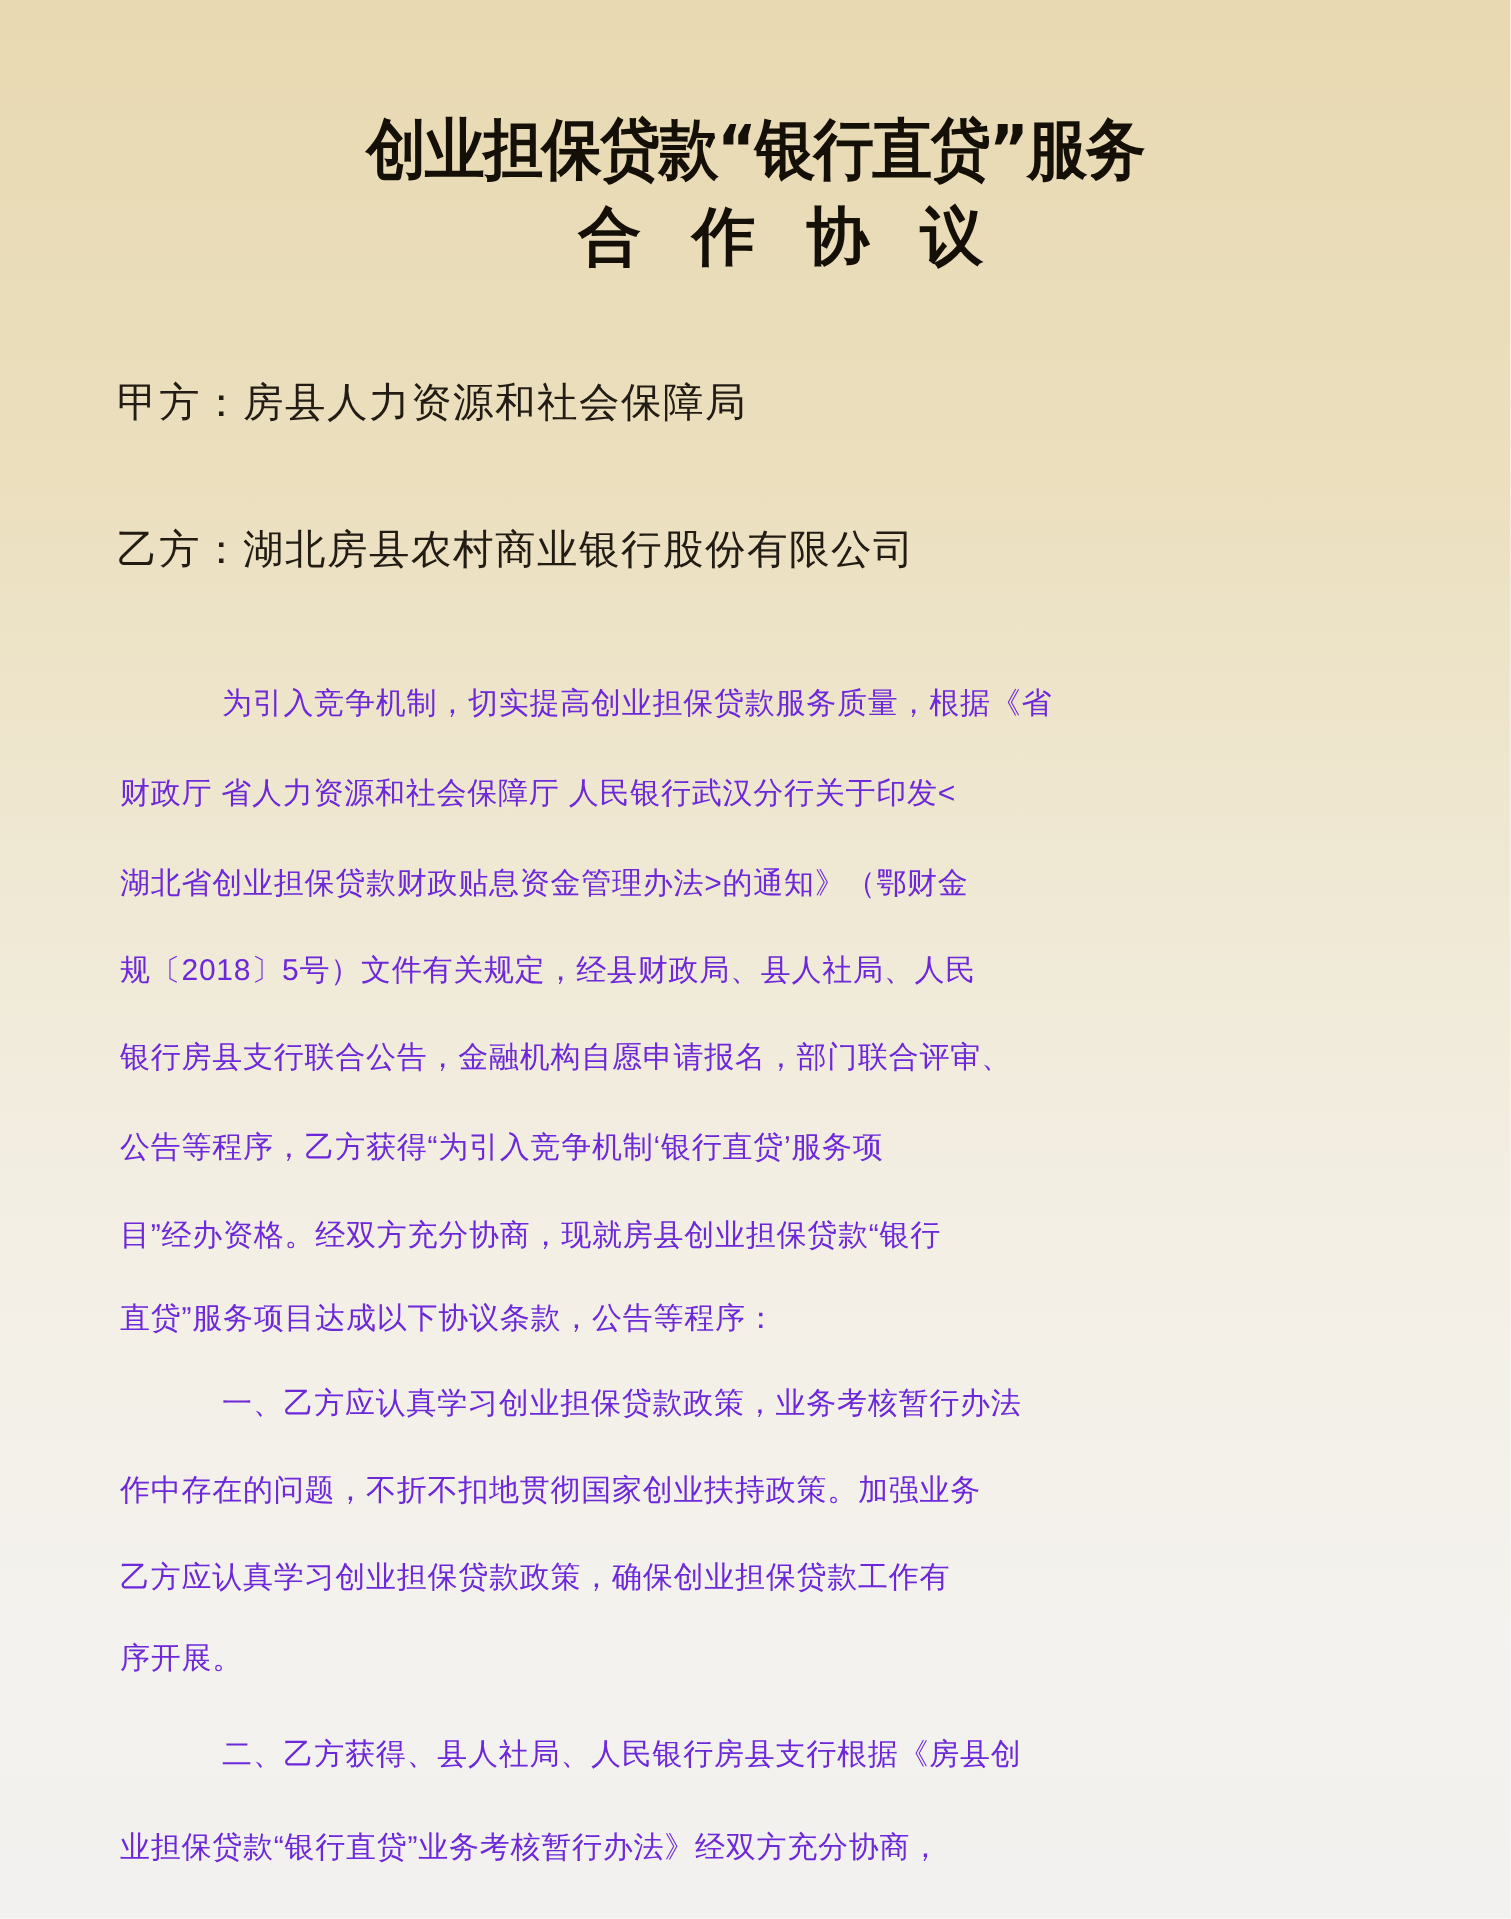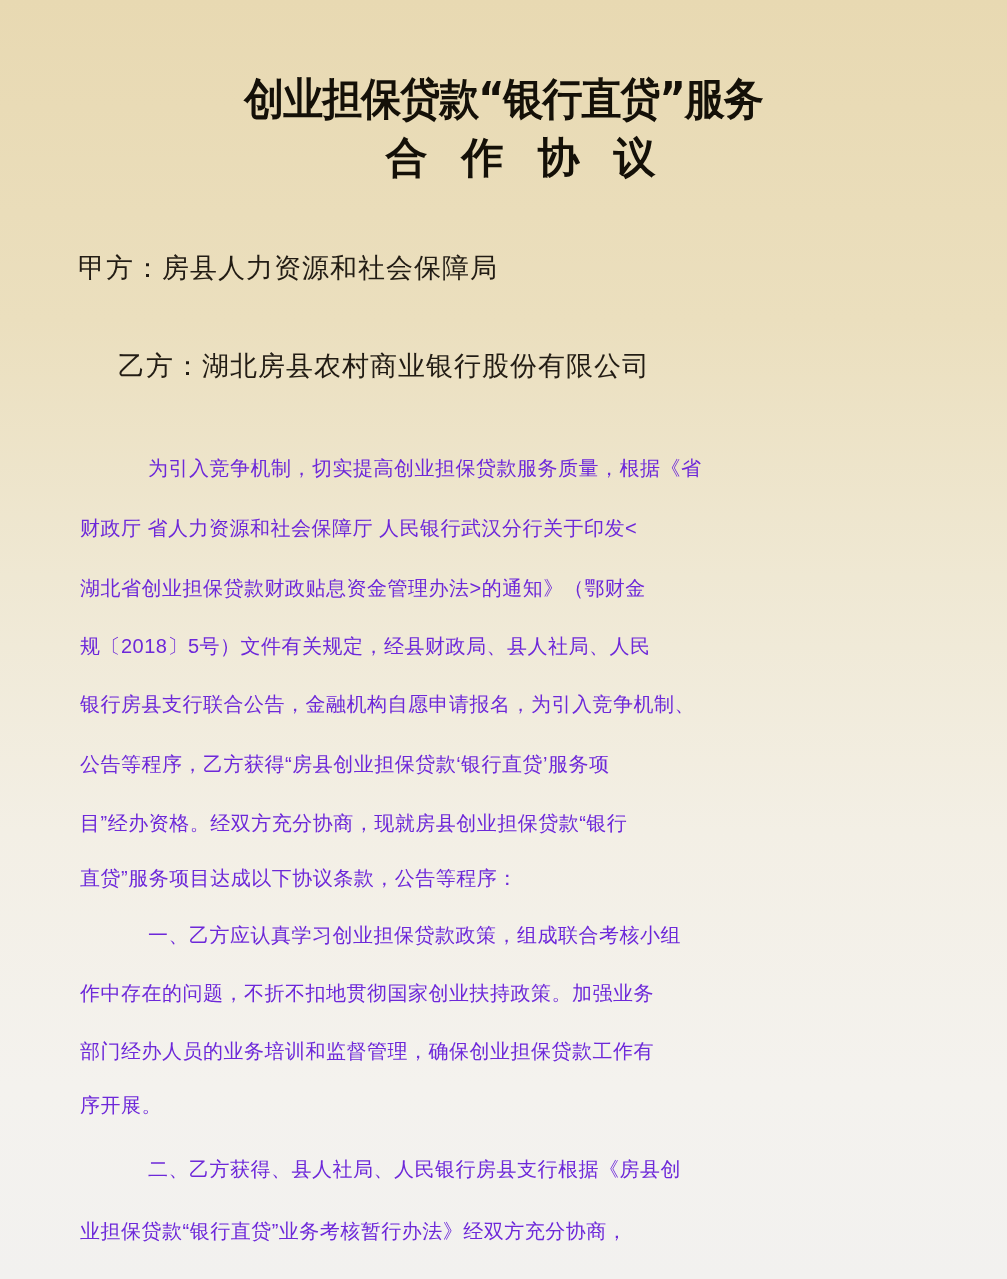--- a/index.html
+++ b/index.html
@@ -14,21 +14,21 @@
       position: absolute; left: 0; width: 1007px; text-align: center;
       font-family: "DejaVu Sans", sans-serif; font-weight: bold; color: #141008;
     }
     .title1 { top: 72px; font-size: 40px; letter-spacing: -1px; transform: scaleY(1.1); }
     .title2 { top: 130px; font-size: 42px; letter-spacing: 34px; padding-left: 34px; }
     .party {
       position: absolute; left: 78px; font-size: 27px; letter-spacing: 1px;
       font-family: "DejaVu Sans", sans-serif; color: #221c14;
     }
     .party1 { top: 250px; }
-    .party2 { top: 348px; margin-left: 40px; }
+    .party2 { top: 348px; }
     .line {
       position: absolute; left: 80px; width: 840px; font-size: 20px;
       font-family: Liberation Sans, sans-serif; color: #6d28d9;
       white-space: nowrap; letter-spacing: 0.5px;
     }
     .indent { left: 148px; }
   </style>
 </head>
 <body>
 
@@ -37,30 +37,30 @@
   <div class="title title2">合作协议</div>
 
   <div class="party party1">甲方：房县人力资源和社会保障局</div>
   <div class="party party2">乙方：湖北房县农村商业银行股份有限公司</div>
 
   <div>
     <div class="line indent" style="top:455px">为引入竞争机制，切实提高创业担保贷款服务质量，根据《省</div>
     <div class="line" style="top:515px">财政厅 省人力资源和社会保障厅 人民银行武汉分行关于印发&lt;</div>
     <div class="line" style="top:575px">湖北省创业担保贷款财政贴息资金管理办法&gt;的通知》（鄂财金</div>
     <div class="line" style="top:633px">规〔2018〕5号）文件有关规定，经县财政局、县人社局、人民</div>
-    <div class="line" style="top:691px">银行房县支行联合公告，金融机构自愿申请报名，为引入竞争机制、</div>
-    <div class="line" style="top:751px">公告等程序，乙方获得“房县创业担保贷款‘银行直贷’服务项</div>
+    <div class="line" style="top:691px">银行房县支行联合公告，金融机构自愿申请报名，部门联合评审、</div>
+    <div class="line" style="top:751px">公告等程序，乙方获得“为引入竞争机制‘银行直贷’服务项</div>
     <div class="line" style="top:810px">目”经办资格。经双方充分协商，现就房县创业担保贷款“银行</div>
     <div class="line" style="top:865px">直贷”服务项目达成以下协议条款，公告等程序：</div>
   </div>
 
   <div>
-    <div class="line indent" style="top:922px">一、乙方应认真学习创业担保贷款政策，组成联合考核小组</div>
+    <div class="line indent" style="top:922px">一、乙方应认真学习创业担保贷款政策，业务考核暂行办法</div>
     <div class="line" style="top:980px">作中存在的问题，不折不扣地贯彻国家创业扶持政策。加强业务</div>
-    <div class="line" style="top:1038px">部门经办人员的业务培训和监督管理，确保创业担保贷款工作有</div>
+    <div class="line" style="top:1038px">乙方应认真学习创业担保贷款政策，确保创业担保贷款工作有</div>
     <div class="line" style="top:1092px">序开展。</div>
   </div>
 
   <div>
     <div class="line indent" style="top:1156px">二、乙方获得、县人社局、人民银行房县支行根据《房县创</div>
     <div class="line" style="top:1218px">业担保贷款“银行直贷”业务考核暂行办法》经双方充分协商，</div>
   </div>
 </div>
 
 </body></html>

